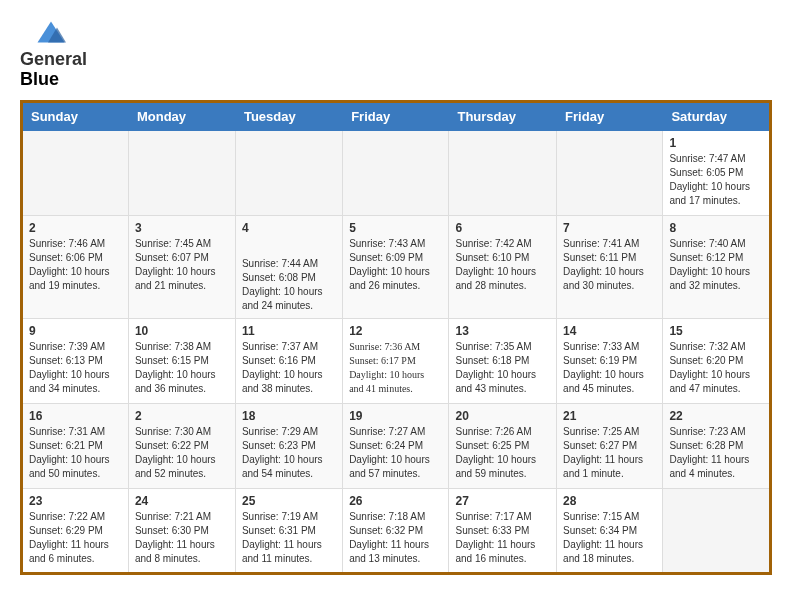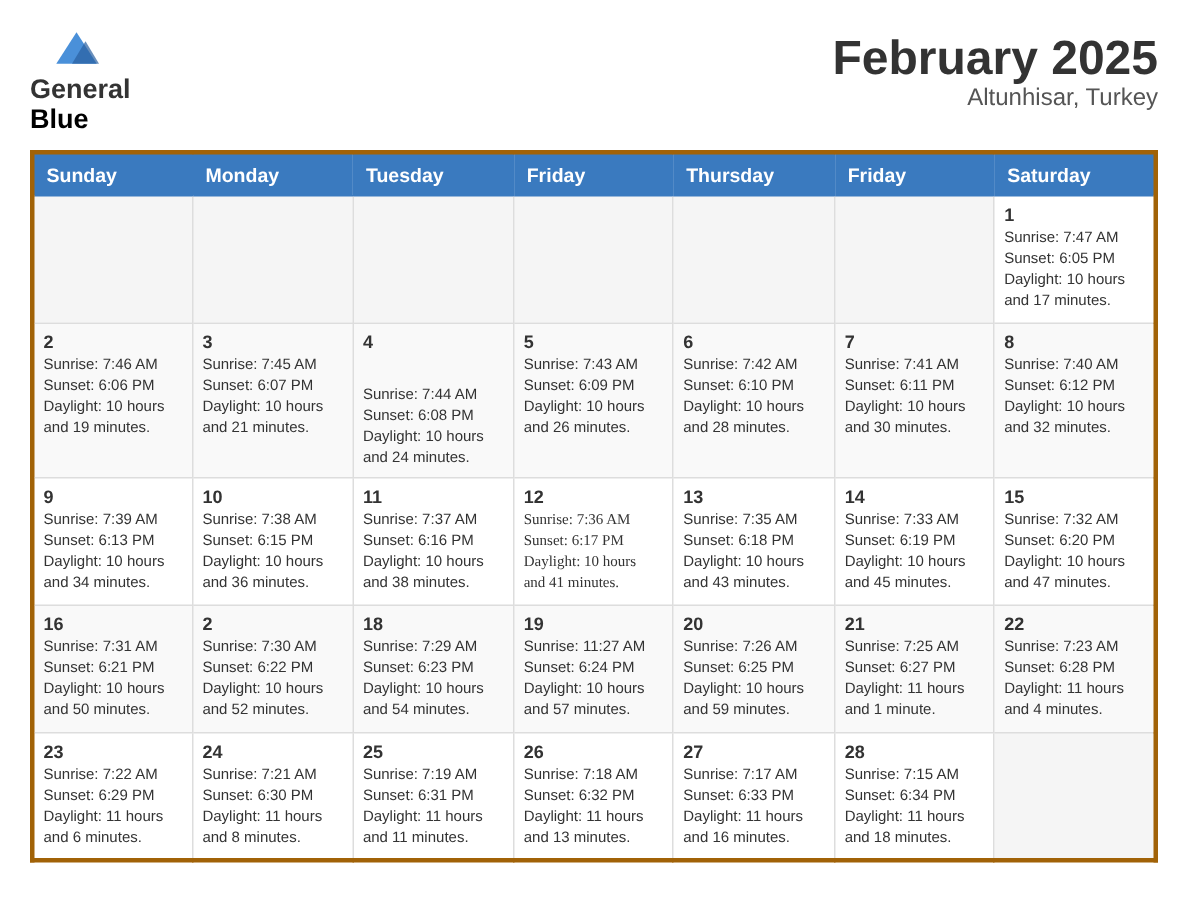--- a/index.html
+++ b/index.html
@@ -105,24 +105,20 @@
   <div class="logo">
     <svg class="logo-icon" viewBox="0 0 40 40" xmlns="http://www.w3.org/2000/svg">
       <polygon points="20,2 38,30 2,30" fill="#4a90d9"></polygon>
       <polygon points="28,10 40,30 16,30" fill="#2a5fa0" opacity="0.7"></polygon>
     </svg>
     <div class="logo-text">
       <span class="logo-general">General</span>
       <span class="logo-blue">Blue</span>
     </div>
   </div>
-  <div class="title-section">
-    <div class="month-title">February 2025</div>
-    <div class="location">Altunhisar, Turkey</div>
-  </div>
 </div>
 
 <table class="calendar">
   <thead>
     <tr>
     <th>Sunday</th>
         <th>Monday</th>
         <th>Tuesday</th>
         <th>Friday</th>
         <th>Thursday</th>
@@ -265,21 +261,21 @@
         </td>
         <td>
           <span class="day-number">18</span>
           <div class="day-info" style="white-space: pre-line;">Sunrise: 7:29 AM
 Sunset: 6:23 PM
 Daylight: 10 hours
 and 54 minutes.</div>
         </td>
         <td>
           <span class="day-number">19</span>
-          <div class="day-info" style="white-space: pre-line;">Sunrise: 11:27 AM
+          <div class="day-info" style="white-space: pre-line;">Sunrise: 7:27 AM
 Sunset: 6:24 PM
 Daylight: 10 hours
 and 57 minutes.</div>
         </td>
         <td>
           <span class="day-number">20</span>
           <div class="day-info" style="white-space: pre-line;">Sunrise: 7:26 AM
 Sunset: 6:25 PM
 Daylight: 10 hours
 and 59 minutes.</div>

